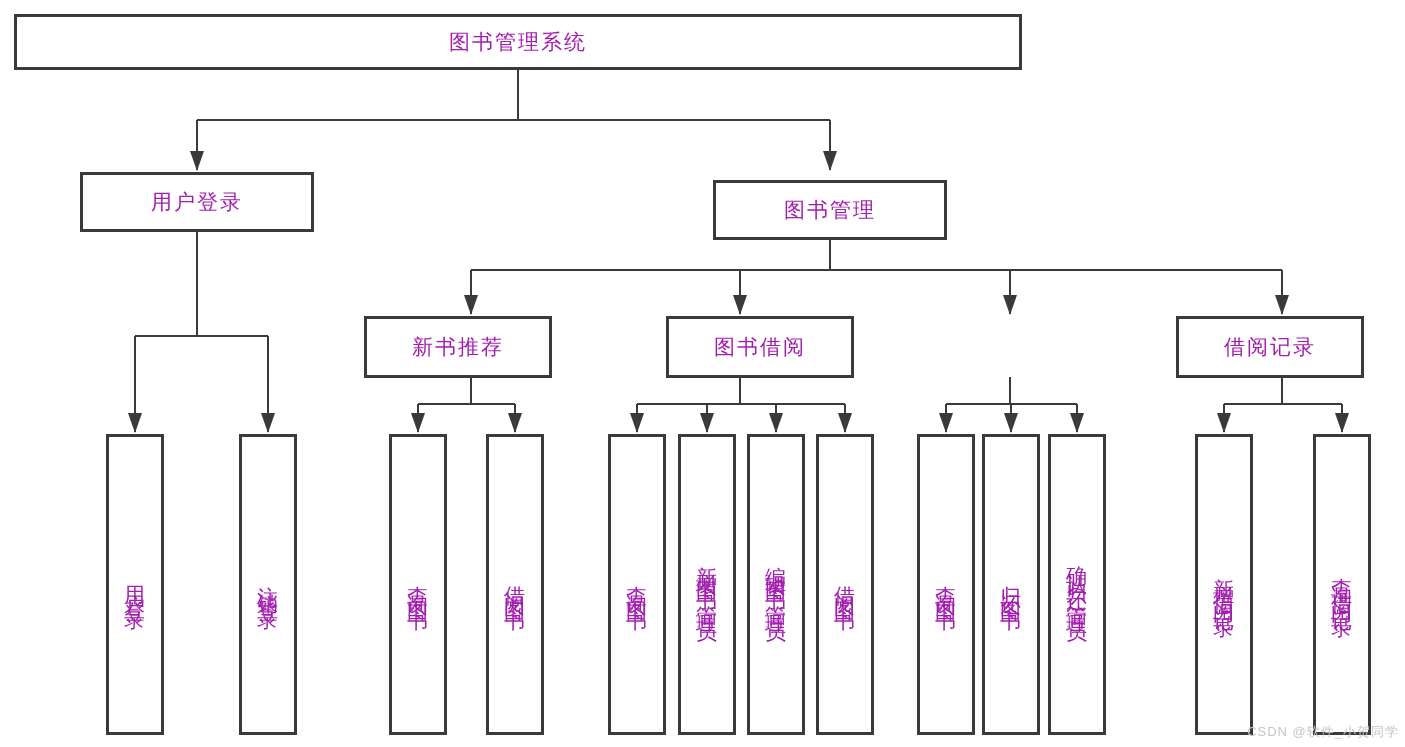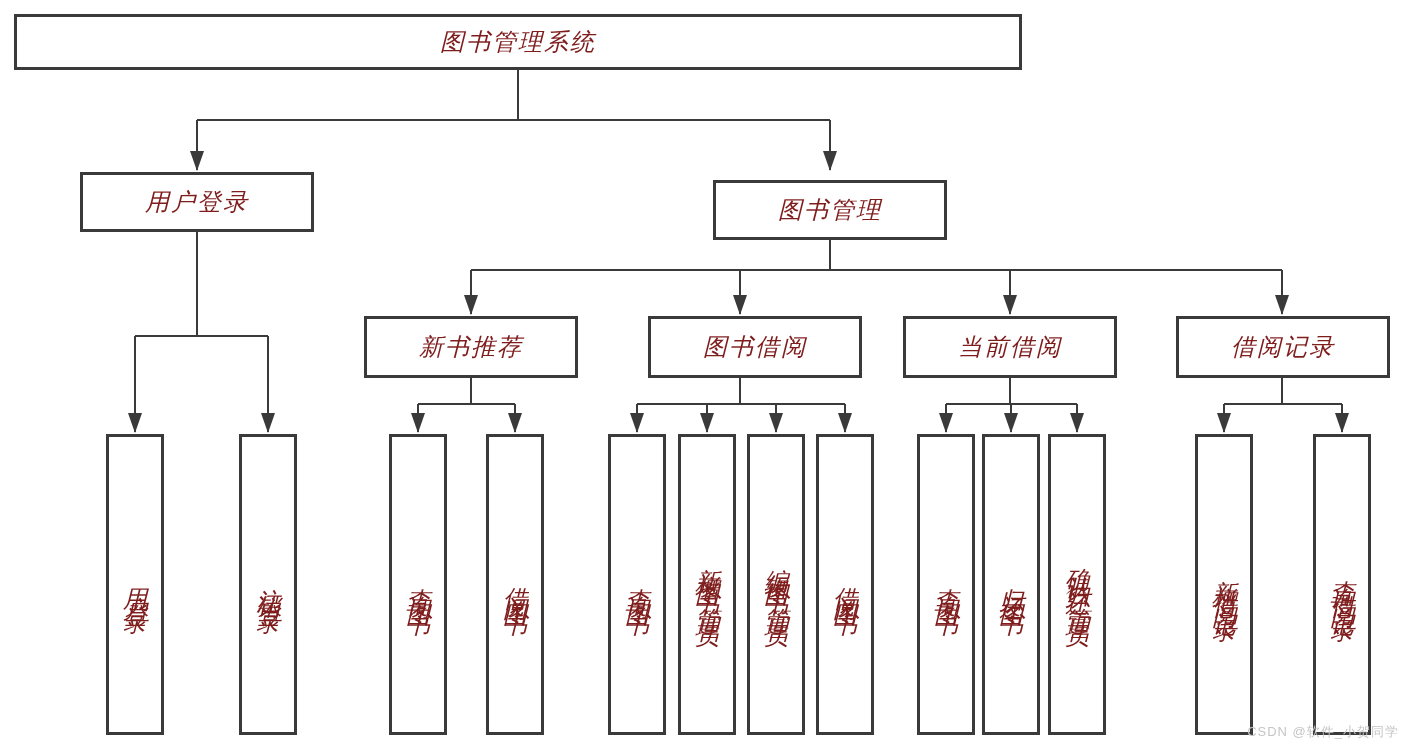--- a/index.html
+++ b/index.html
@@ -20,38 +20,37 @@
     left: 0; top: 0;
     width: 1405px;
     height: 747px;
     pointer-events: none;
   }
   .node {
     position: absolute;
     box-sizing: border-box;
     background: #ffffff;
     border: 3px solid #3a3a3a;
-    color: #7f1d1d;
+    color: #a21caf;
     display: flex;
     align-items: center;
     justify-content: center;
-    font-size: 24px;
+    font-size: 21px;
     letter-spacing: 2px;
     white-space: nowrap;
-    font-style: italic;
   }
   .node.root {
     left: 14px; top: 14px;
     width: 1008px; height: 56px;
   }
   .node.l2 {
     width: 234px; height: 60px;
   }
   .node.l3 {
-    width: 214px; height: 62px;
+    width: 188px; height: 62px;
     top: 316px;
   }
   .node.leaf {
     top: 434px;
     width: 58px;
     height: 301px;
     writing-mode: vertical-lr;
     text-orientation: mixed;
     letter-spacing: 8px;
     white-space: normal;
@@ -120,22 +119,21 @@
       <path d="M1342 404 V432" marker-end="url(#arrow)"></path>
     </g>
   </svg>
 
   <div class="node root">图书管理系统</div>
 
   <div class="node l2" style="left:80px; top:172px;">用户登录</div>
   <div class="node l2" style="left:713px; top:172px;margin-top:8px;">图书管理</div>
 
   <div class="node l3" style="left:364px;">新书推荐</div>
-  <div class="node l3" style="left:648px;">图书借阅</div>
-  <div class="node l3" style="left:903px;">当前借阅</div>
+  <div class="node l3" style="left:666px;">图书借阅</div>
   <div class="node l3" style="left:1176px;">借阅记录</div>
 
   <div class="node leaf" style="left:106px;">用户登录</div>
   <div class="node leaf" style="left:239px;">注销登录</div>
 
   <div class="node leaf" style="left:389px;">查询图书</div>
   <div class="node leaf" style="left:486px;">借阅图书</div>
 
   <div class="node leaf" style="left:608px;">查询图书</div>
   <div class="node leaf" style="left:678px;">新增图书（管理员）</div>

